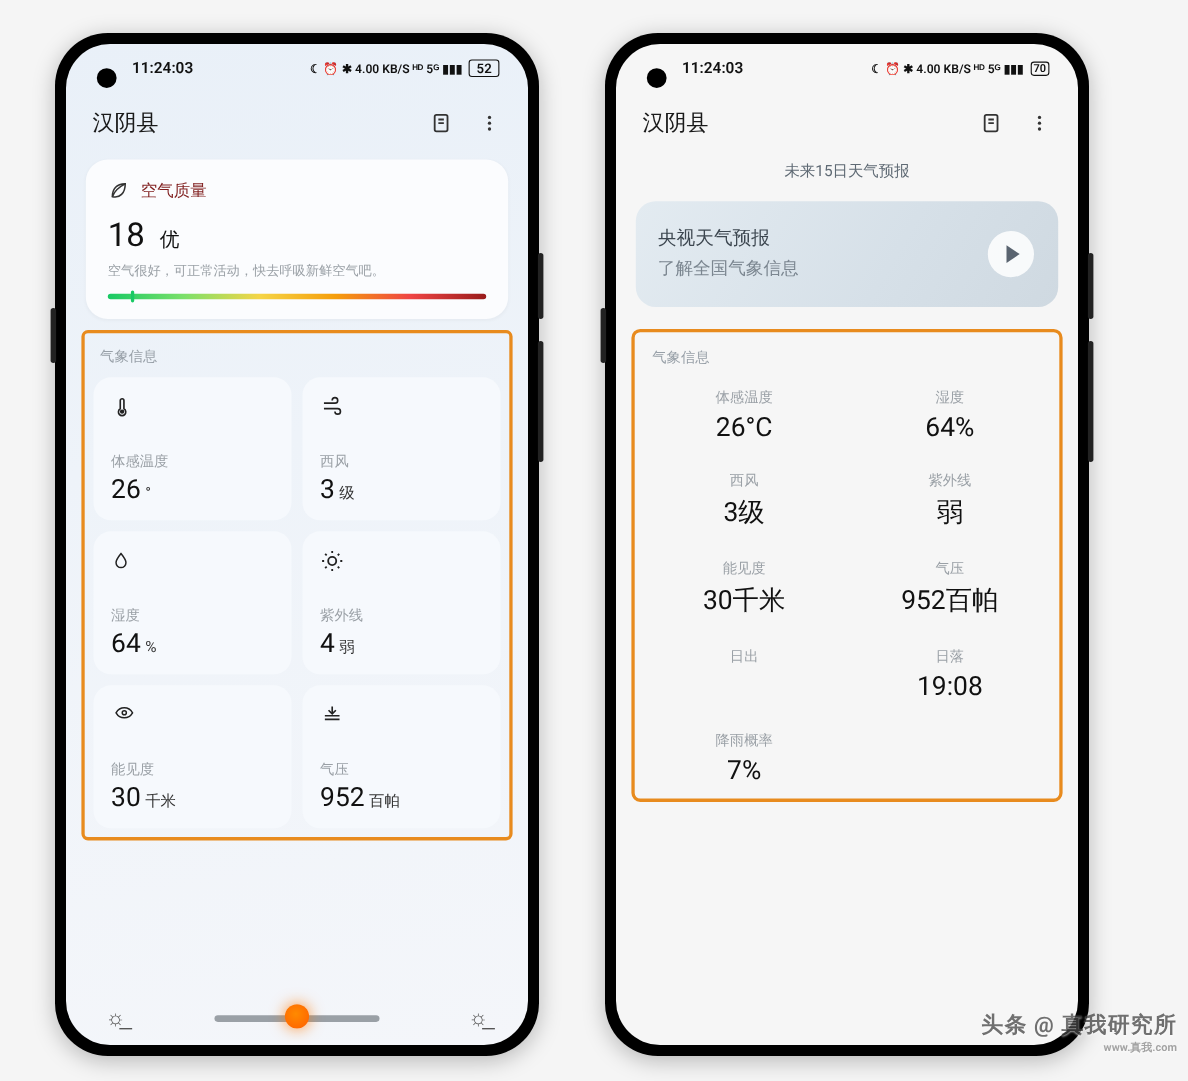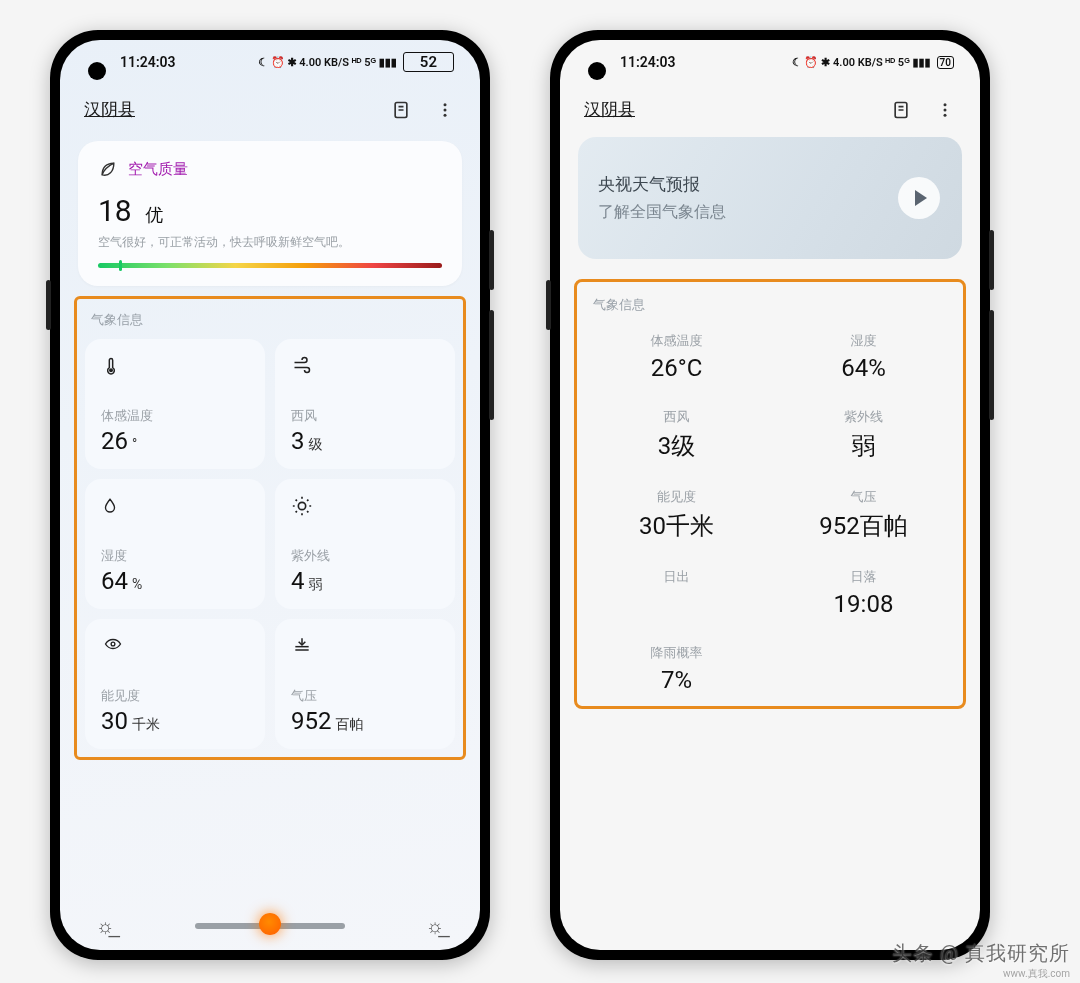--- a/index.html
+++ b/index.html
@@ -40,28 +40,28 @@
   .sbl { left:-4px; top:250px; width:5px; height:50px;}
   .statusbar{
     height:44px; display:flex; align-items:center; justify-content:space-between;
     padding:0 26px 0 60px; font-size:14px; color:#111; font-weight:600;
   }
   .statusbar .right{ display:flex; gap:6px; align-items:center; font-size:11px; }
   .appbar{
     display:flex; align-items:center; justify-content:space-between;
     padding:14px 24px 10px 24px;
   }
-  .appbar .title{ font-size:17px; color:#1a1a1a; font-weight:400;text-decoration:underline;}
+  .appbar .title{ font-size:20px; color:#1a1a1a; font-weight:400;}
   .appbar .acts{ display:flex; gap:22px; align-items:center; color:#333;}
   .iconbtn{ width:22px; height:22px; display:flex; align-items:center; justify-content:center; }
   .card{
     background:#fbfcfe; border-radius:20px; margin:10px 18px; padding:18px 20px;
     box-shadow:0 1px 3px rgba(0,0,0,.03);
   }
-  .aq-row{ display:flex; align-items:center; gap:10px; color:#a21caf; font-size:15px;}
+  .aq-row{ display:flex; align-items:center; gap:10px; color:#7f1d1d; font-size:15px;}
   .aq-val{ font-size:30px; color:#111; margin-top:14px; }
   .aq-val .grade{ font-size:18px; margin-left:6px;}
   .aq-desc{ font-size:12px; color:#9aa0a6; margin-top:6px;}
   .aq-bar{
     height:5px; border-radius:3px; margin-top:12px;
     background:linear-gradient(90deg,#18c964,#7ae06a,#f5d547,#f59e0b,#ef4444,#991b1b);
     position:relative;
   }
   .aq-bar::after{
     content:""; position:absolute; left:6%; top:-3px; width:3px; height:11px;
@@ -97,60 +97,60 @@
     width:22px; height:22px; border-radius:50%;
     background:radial-gradient(circle at 45% 40%, #ff8a00, #ff5e00);
     box-shadow:0 0 14px rgba(255,120,0,.8);
   }
   
   .forecast-link{
     text-align:center; font-size:14px; color:#5f6a74; padding:12px 0;
   }
   .cctv{
     background:linear-gradient(120deg,#e3ebf1 0%,#d6e0e8 60%,#cfd9e1 100%);
-    border-radius:18px; margin:6px 18px 20px 18px; padding:36px 20px;
+    border-radius:18px; margin:6px 18px 20px 18px; padding:22px 20px;
     position:relative; min-height:96px; overflow:hidden;
   }
   .cctv .t1{ font-size:17px; color:#3d4750;}
   .cctv .t2{ font-size:16px; color:#7b8690; margin-top:6px;}
   .playbtn{
     position:absolute; right:22px; top:50%; transform:translateY(-50%);
     width:42px; height:42px; border-radius:50%;
     background:rgba(255,255,255,.85); display:flex; align-items:center; justify-content:center;
   }
   .playbtn::after{
     content:""; width:0; height:0; margin-left:3px;
     border-left:12px solid #5a6470; border-top:8px solid transparent; border-bottom:8px solid transparent;
   }
   .rgrid{ display:grid; grid-template-columns:1fr 1fr; row-gap:26px; column-gap:20px; padding:8px 6px;}
   .rcell{ text-align:center;}
   .rcell .lbl{ font-size:13px; color:#9aa0a6;}
   .rcell .val{ font-size:24px; color:#111; margin-top:4px;}
   .watermark{
-    position:absolute; right:10px; bottom:2px; font-size:20px; color:#444;
-    font-weight:400; letter-spacing:1px; opacity:.75; text-shadow:0 1px 2px #fff;
+    position:absolute; right:10px; bottom:24px; font-size:20px; color:#444;
+    font-weight:700; letter-spacing:1px; opacity:.75; text-shadow:0 1px 2px #fff;
   }
   .watermark .sub{ font-size:10px; color:#888; display:block; text-align:right; letter-spacing:0;}
   svg{display:block}
 </style>
 </head>
 <body>
 
 <div class="phone phone-l">
   <div class="sidebtn sbr1"></div>
     <div class="sidebtn sbr2"></div>
     <div class="sidebtn sbl"></div>
   <div class="phone-inner">
     <div class="punch"></div>
 
     <div class="statusbar">
       <span>11:24:03</span>
       <span class="right">
         <span>☾ ⏰ ✱ 4.00 KB/S ᴴᴰ 5ᴳ ▮▮▮</span>
-        <span style="border:1px solid #111;border-radius:3px;padding:0 16px;font-size:15px">52</span>
+        <span style="border:1px solid #111;border-radius:3px;padding:0 6px;font-size:12px">52</span>
       </span>
     </div>
 
     <div class="appbar">
       <span class="title">汉阴县</span>
       <div class="acts">
         <span class="iconbtn">
           <svg width="20" height="20" viewBox="0 0 24 24" fill="none" stroke="#333" stroke-width="2">
               <rect x="5" y="3" width="14" height="18" rx="2"></rect>
               <path d="M9 8h6M9 12h6"></path>
@@ -301,20 +301,21 @@
         <span class="iconbtn">
           <svg width="18" height="18" viewBox="0 0 24 24" fill="#333">
               <circle cx="12" cy="5" r="2"></circle>
               <circle cx="12" cy="12" r="2"></circle>
               <circle cx="12" cy="19" r="2"></circle>
             </svg>
         </span>
       </div>
     </div>
 
+    <div class="forecast-link">未来15日天气预报</div>
 
     <div class="cctv">
       <div class="t1">央视天气预报</div>
       <div class="t2">了解全国气象信息</div>
       <div class="playbtn"></div>
     </div>
 
     <div class="section">
       <div class="sec-title">气象信息</div>
       <div class="rgrid" id="rightGrid">

